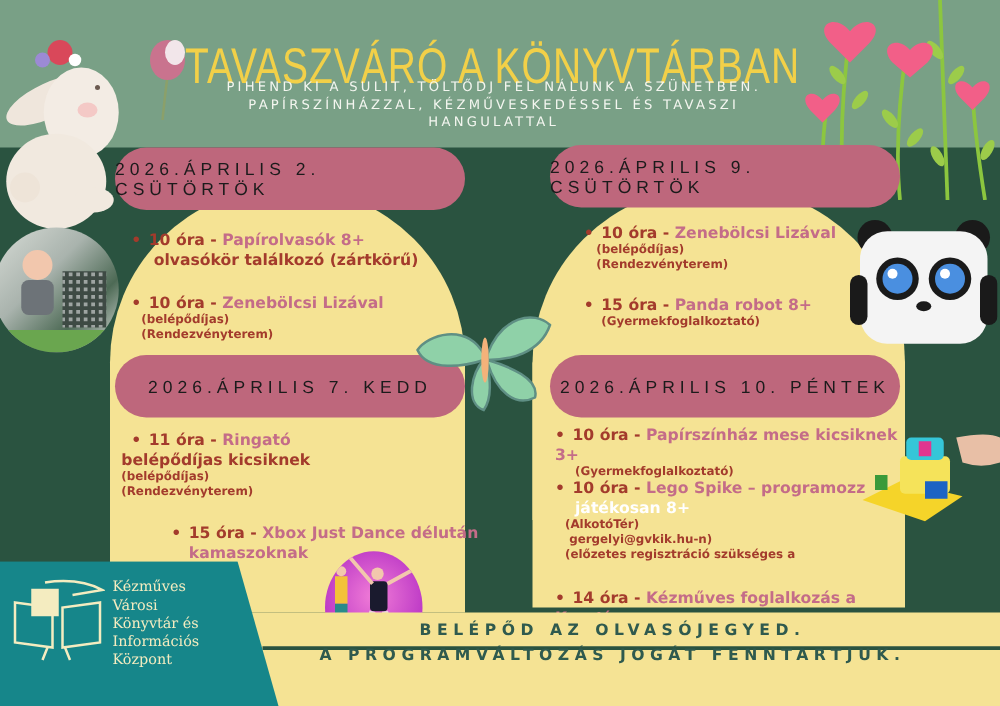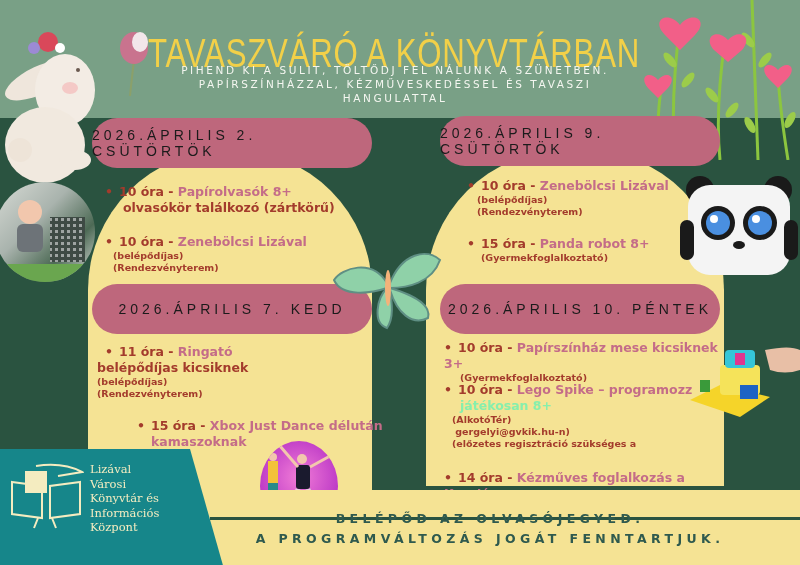--- a/index.html
+++ b/index.html
@@ -9,21 +9,21 @@
   .title{left:148px;top:4px;font-family:"Liberation Sans Narrow","Liberation Sans",sans-serif;font-size:40px;color:#f2d048;letter-spacing:1px;font-weight:normal;transform:scaleX(0.78);transform-origin:left top;white-space:nowrap;}
   .subtitle{left:160px;top:63px;width:470px;text-align:center;color:#f4f6f0;font-size:10.5px;letter-spacing:2.6px;line-height:14px;}
   .col{background:#f5e394;}
   .pill{background:#be677c;border-radius:28px;height:50px;display:flex;align-items:center;justify-content:center;color:#1b1b1b;font-size:14px;letter-spacing:4px;font-family:"Liberation Sans",sans-serif;transform-origin:center;}
   .ev{color:#a33b2c;font-weight:bold;font-size:12.5px;line-height:16px;}
   .ev .time{color:#a33b2c;}
   .ev .name{color:#c46c88;}
   .ev .sub{font-size:9.5px;line-height:12px;display:block;}
   .bullet{display:inline-block;width:14px;}
   .footer{left:0;top:490px;width:800px;height:75px;background:#f5e394;}
-  .footer-text{left:230px;top:522px;width:520px;text-align:center;color:#2f5a4e;font-weight:bold;font-size:12.5px;letter-spacing:4.4px;line-height:20px;margin-top:15px;}
+  .footer-text{left:230px;top:522px;width:520px;text-align:center;color:#2f5a4e;font-weight:bold;font-size:12.5px;letter-spacing:4.4px;line-height:20px;}
   .logo{left:0;top:449px;width:224px;height:120px;background:#16868a;clip-path:polygon(0 0,190px 0,224px 120px,0 120px);}
   .logo-text{left:90px;top:462px;color:#f4ecc0;font-family:"DejaVu Serif",serif;font-size:11.5px;line-height:14.5px;}
   .circle{border-radius:50%;overflow:hidden;}
 </style>
 </head>
 <body>
 
 <div class="abs header"></div>
 
 <div class="abs" style="left:0;top:20px;width:110px;height:170px;">
@@ -133,21 +133,21 @@
 
 <div class="abs pill" style="left:440px;top:284px;width:280px;">
   <span>2026.ÁPRILIS 10. PÉNTEK</span>
 </div>
 <div class="abs ev" style="left:444px;top:340px;width:290px;">
   <span class="bullet">•</span><span class="time">10 óra - </span><span class="name">Papírszínház mese kicsiknek 3+</span>
   <span class="sub" style="padding-left:16px;">(Gyermekfoglalkoztató)</span>
 </div>
 <div class="abs ev" style="left:444px;top:382px;width:290px;">
   <span class="bullet">•</span><span class="time">10 óra - </span><span class="name">Lego Spike – programozz</span>
-  <div class="name" style="padding-left:16px;color:#86efac;">játékosan 8+</div>
+  <div class="name" style="padding-left:16px;color:#ffffff;">játékosan 8+</div>
   <span class="sub" style="padding-left:8px;">(AlkotóTér)</span>
   <span class="sub" style="padding-left:8px;white-space:pre;"> gergelyi@gvkik.hu-n)</span>
   <span class="sub" style="padding-left:8px;">(előzetes regisztráció szükséges a</span>
 </div>
 <div class="abs ev" style="left:444px;top:470px;width:290px;">
   <span class="bullet">•</span><span class="time">14 óra - </span><span class="name">Kézműves foglalkozás a Kreatív</span>
   <div class="name" style="padding-left:16px;color:#c46c88;">Nagyikkal 8+</div>
   <span class="sub" style="padding-left:12px;">(Gyermekfoglalkoztató)</span>
 </div>
 
@@ -231,18 +231,18 @@
       <path d="M4 20 L34 24 L34 56 L4 52Z"></path>
       <path d="M72 20 L42 24 L42 56 L72 52Z"></path>
       <path d="M18 10 L38 10 L38 30 L18 30Z"></path>
       <path d="M28 4 Q55 0 74 10 L50 14"></path>
       <path d="M30 56 L26 66 M44 56 L48 66"></path>
     </g>
     <rect x="18" y="10" width="20" height="20" fill="#f4ecc0"></rect>
   </svg>
 </div>
 <div class="abs logo-text">
-  <div>Lizával</div>
+  <div>Kézműves</div>
   <div>Városi</div>
   <div>Könyvtár és</div>
   <div>Információs</div>
   <div>Központ</div>
 </div>
 
 </body></html>

